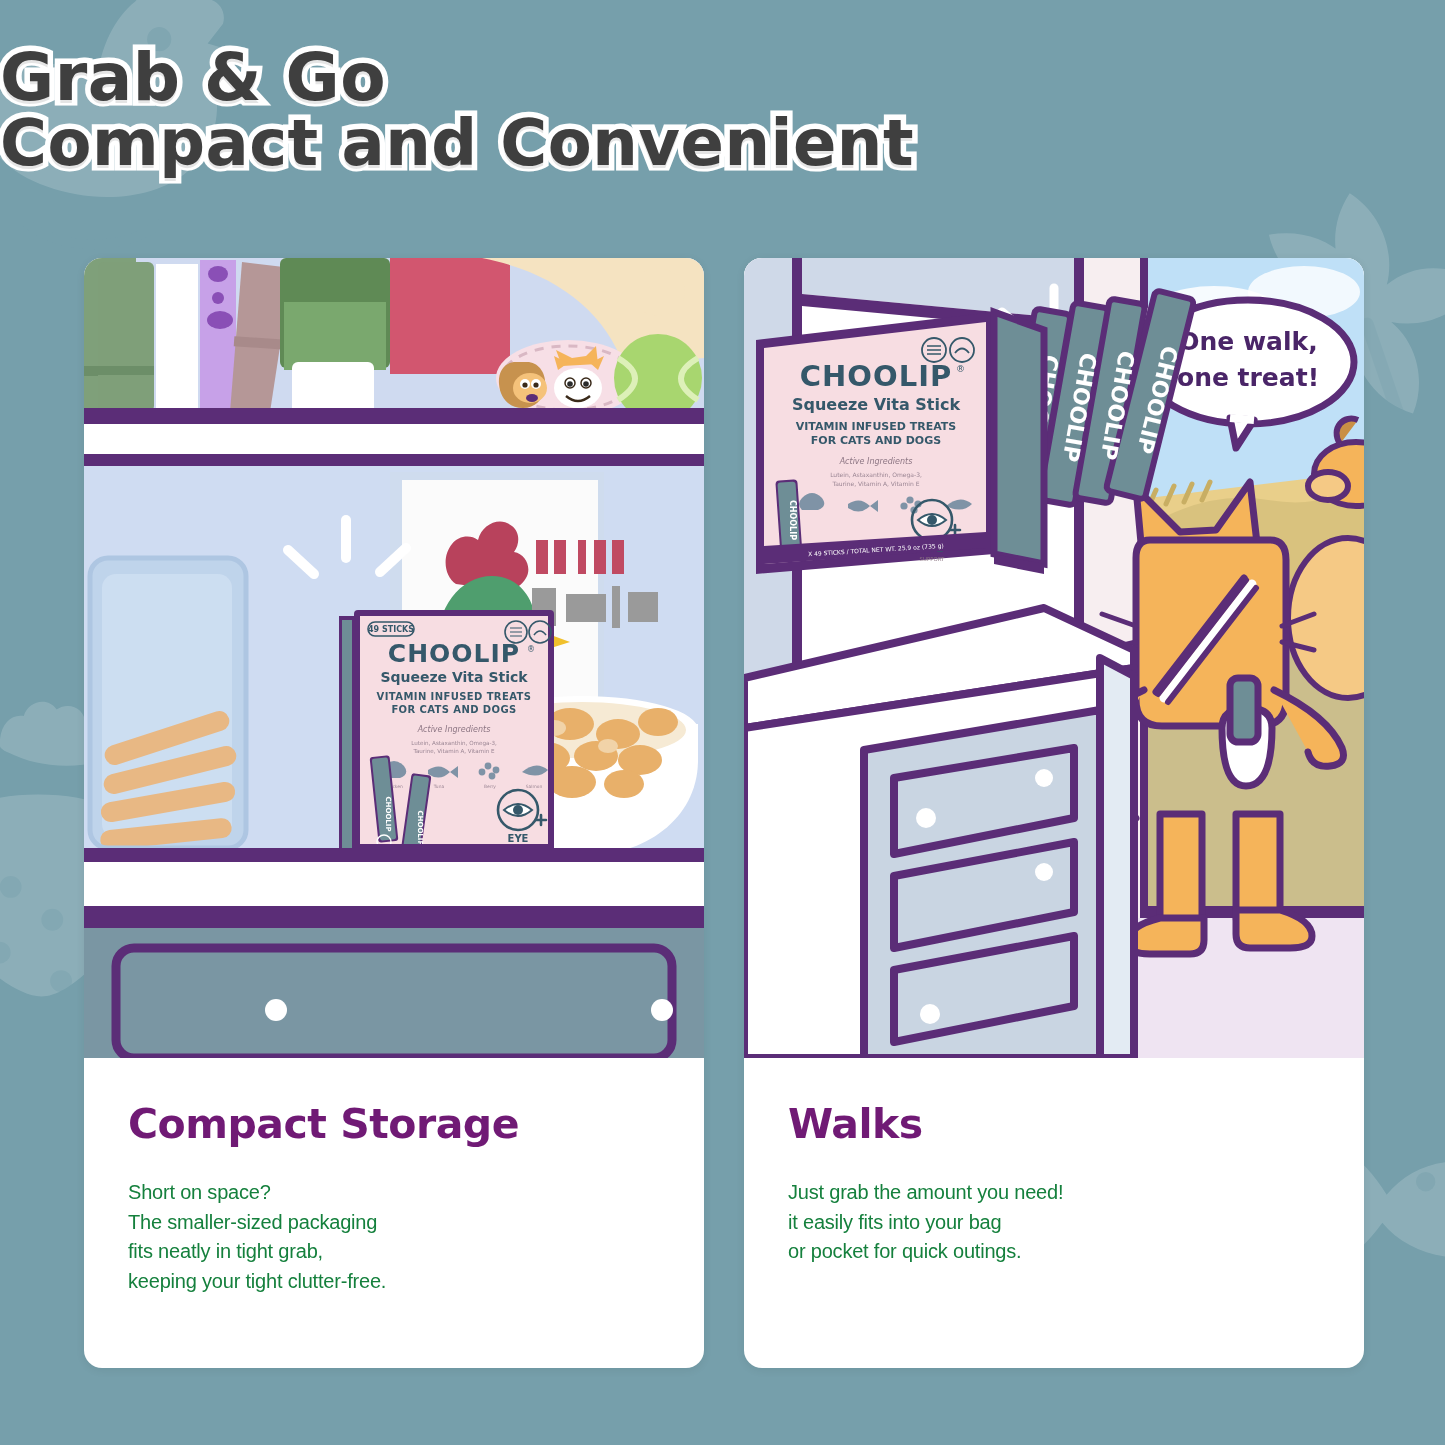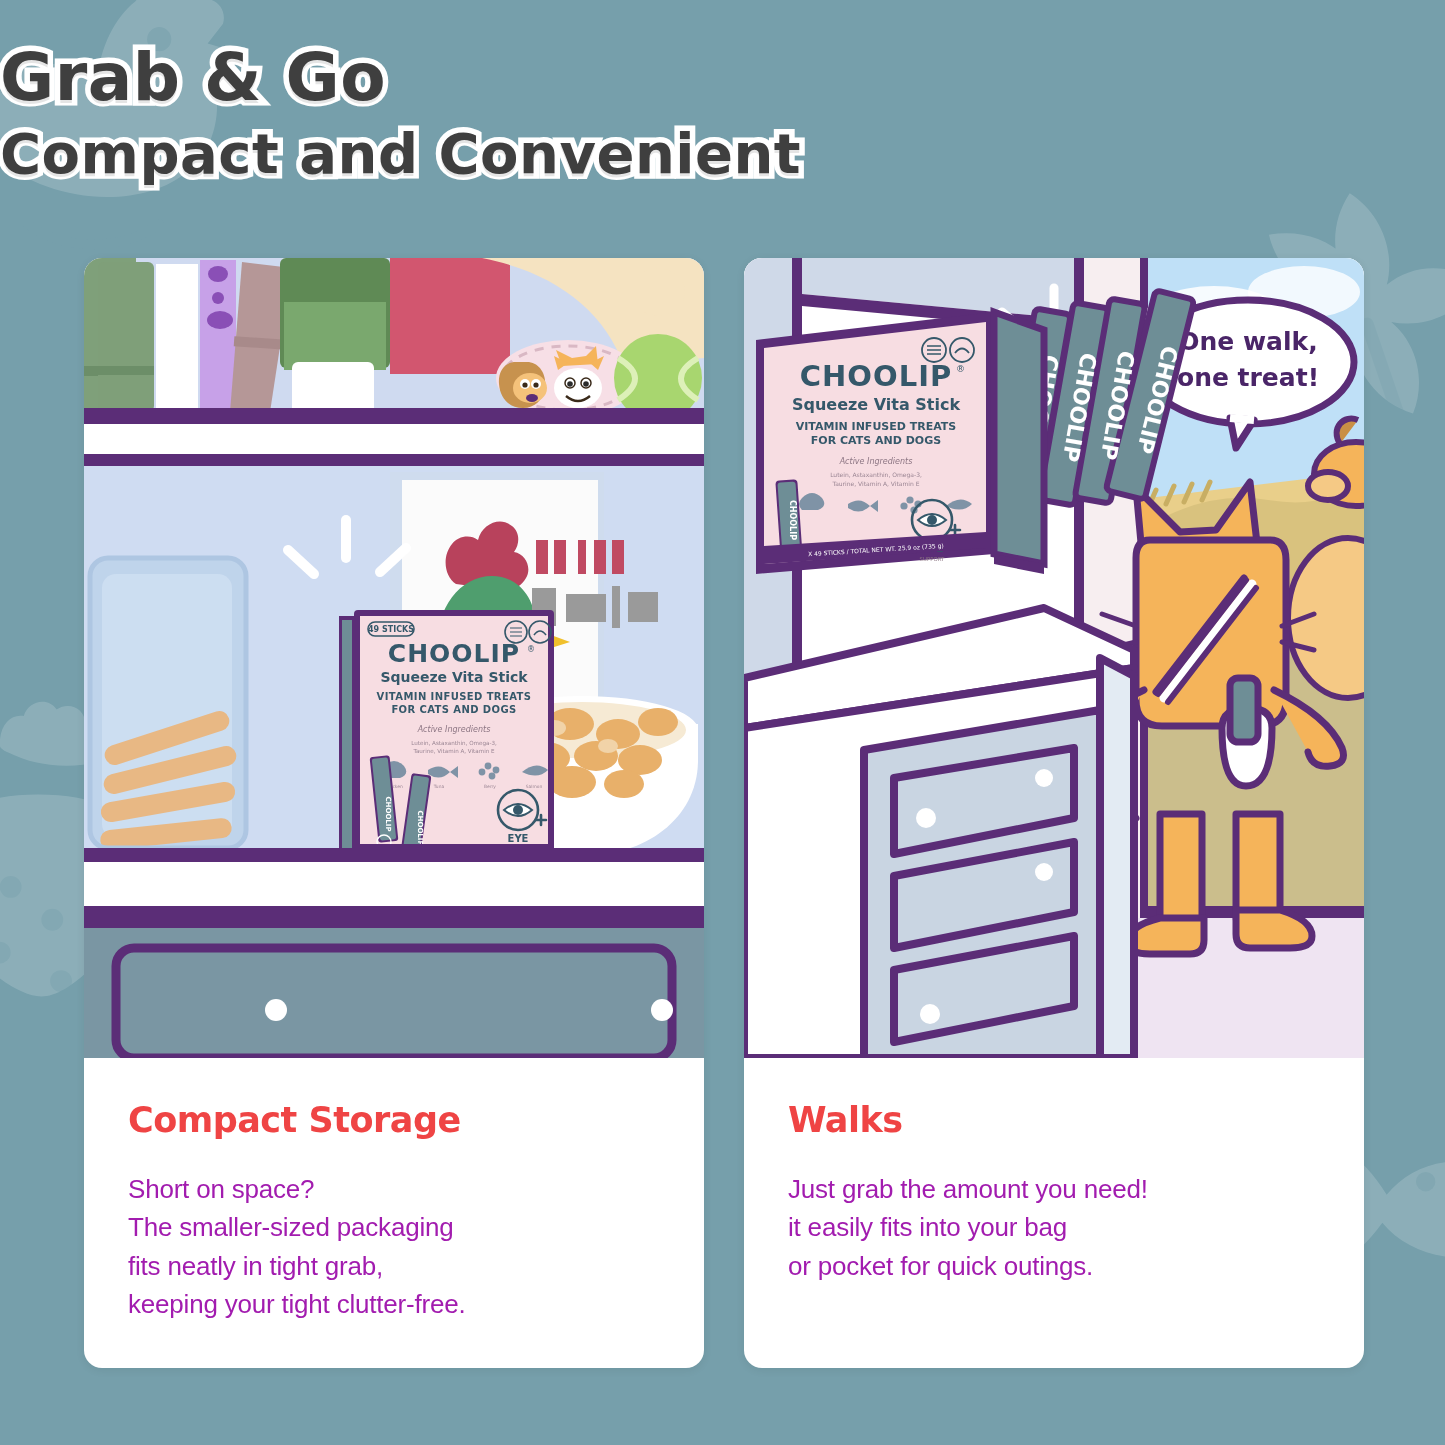--- a/index.html
+++ b/index.html
@@ -28,21 +28,21 @@
     font-family: "DejaVu Sans", sans-serif;
     font-weight: 700;
     color: #3f3f3f;
     letter-spacing: .5px;
     -webkit-text-stroke: 11px #ffffff;
     paint-order: stroke fill;
     text-shadow:
        0 3px 0 rgba(0,0,0,.10);
   }
   .headline .ln1 { font-size: 66px; }
-  .headline .ln2 { font-size: 56px; margin-top: 14px; }
+  .headline .ln2 { font-size: 64px; margin-top: 0; }
 
   
   .cards {
     position: absolute; top: 258px; left: 84px;
     width: 1280px; height: 1110px;
     display: flex; gap: 40px;
     z-index: 4;
   }
   .card {
     width: 620px; height: 1110px;
@@ -52,30 +52,30 @@
     display: flex; flex-direction: column;
     box-shadow: 0 2px 10px rgba(0,0,0,.07);
   }
   .illus { position: relative; width: 620px; height: 800px; overflow: hidden; }
   .illus svg { display: block; width: 620px; height: 800px; }
 
   .caption { padding: 42px 44px 0 44px; }
   .cap-title {
     font-family: "DejaVu Sans", sans-serif;
     font-weight: 700;
-    font-size: 35px;
-    color: #ef4444;
+    font-size: 41px;
+    color: #701a75;
     letter-spacing: -0.5px;
     margin-bottom: 30px;
   }
   .cap-body {
     font-family: "Liberation Sans", sans-serif;
-    font-size: 26px;
+    font-size: 20px;
     line-height: 1.48;
-    color: #a21caf;
+    color: #15803d;
     letter-spacing: -0.2px;
     margin-top: 8px;
   }
   .cap-body span { display: block; }
 </style>
 </head>
 <body>
 
 <div class="wm-layer">
 

